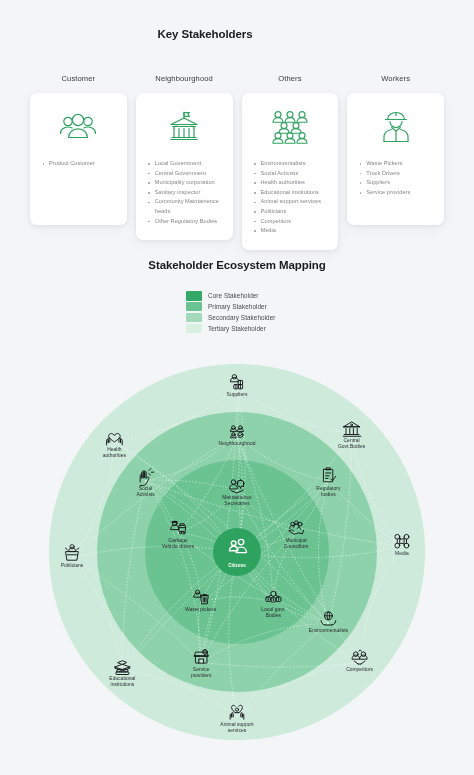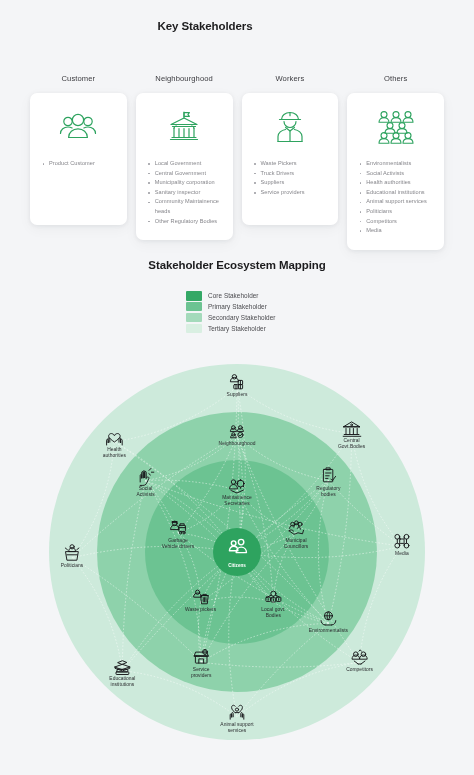--- a/index.html
+++ b/index.html
@@ -18,21 +18,21 @@
   }
 
   
   .section-title {
     text-align: center;
     font-size: 11.5px;
     font-weight: bold;
     color: #1c1c1e;
     letter-spacing: -0.1px;
   }
-  #kc-title { position: absolute; top: 20px; left: 0; width: 410px; }
+  #kc-title { position: absolute; top: 28px; left: 0; width: 410px; }
 
   #cards-row {
     position: absolute;
     top: 74px;
     left: 30px;
     width: 414px;
     display: flex;
     gap: 9px;
     align-items: flex-start;
   }
@@ -178,47 +178,20 @@
             </g>
           </svg>
         </div>
         <ul class="card-list">
           <li>Local Government</li>
           <li>Central Government</li>
           <li>Municipality corporation</li>
           <li>Sanitary inspector</li>
           <li>Community Maintainence heads</li>
           <li>Other Regulatory Bodies</li>
-        </ul>
-      </div>
-    </div>
-
-    <div class="card-col">
-      <div class="card-cat">Workers</div>
-      <div class="card">
-        <div class="card-icon">
-          <svg width="34" height="34" viewBox="0 0 34 34">
-            <g fill="none" stroke="#2ea35f" stroke-width="1.2" stroke-linecap="round" stroke-linejoin="round">
-              <path d="M8.5 9.5C8.5 5.4 12.3 2.5 17 2.5s8.5 2.9 8.5 7z"></path>
-              <path d="M6.5 9.5h21"></path>
-              <path d="M17 2.5v3.2"></path>
-              <path d="M11 11.5c0 3.3 2.7 6 6 6s6-2.7 6-6"></path>
-              <path d="M12.6 17.5 17 21l4.4-3.5"></path>
-              <path d="M5 31.5v-5c0-3.6 3.4-6.4 7.6-7"></path>
-              <path d="M29 31.5v-5c0-3.6-3.4-6.4-7.6-7"></path>
-              <path d="M17 21v10.5"></path>
-              <path d="M5 31.5h24"></path>
-            </g>
-          </svg>
-        </div>
-        <ul class="card-list">
-          <li>Waste Pickers</li>
-          <li>Truck Drivers</li>
-          <li>Suppliers</li>
-          <li>Service providers</li>
         </ul>
       </div>
     </div>
 
     <div class="card-col">
       <div class="card-cat">Others</div>
       <div class="card">
         <div class="card-icon">
           <svg width="42" height="34" viewBox="0 0 42 34">
             <g fill="none" stroke="#2ea35f" stroke-width="1.1" stroke-linecap="round" stroke-linejoin="round">
@@ -243,20 +216,47 @@
         </div>
         <ul class="card-list">
           <li>Environmentalists</li>
           <li>Social Activists</li>
           <li>Health authorities</li>
           <li>Educational institutions</li>
           <li>Animal support services</li>
           <li>Politicians</li>
           <li>Competitors</li>
           <li>Media</li>
+        </ul>
+      </div>
+    </div>
+
+    <div class="card-col">
+      <div class="card-cat">Workers</div>
+      <div class="card">
+        <div class="card-icon">
+          <svg width="34" height="34" viewBox="0 0 34 34">
+            <g fill="none" stroke="#2ea35f" stroke-width="1.2" stroke-linecap="round" stroke-linejoin="round">
+              <path d="M8.5 9.5C8.5 5.4 12.3 2.5 17 2.5s8.5 2.9 8.5 7z"></path>
+              <path d="M6.5 9.5h21"></path>
+              <path d="M17 2.5v3.2"></path>
+              <path d="M11 11.5c0 3.3 2.7 6 6 6s6-2.7 6-6"></path>
+              <path d="M12.6 17.5 17 21l4.4-3.5"></path>
+              <path d="M5 31.5v-5c0-3.6 3.4-6.4 7.6-7"></path>
+              <path d="M29 31.5v-5c0-3.6-3.4-6.4-7.6-7"></path>
+              <path d="M17 21v10.5"></path>
+              <path d="M5 31.5h24"></path>
+            </g>
+          </svg>
+        </div>
+        <ul class="card-list">
+          <li>Waste Pickers</li>
+          <li>Truck Drivers</li>
+          <li>Suppliers</li>
+          <li>Service providers</li>
         </ul>
       </div>
     </div>
 
   </div>
 
   <div id="eco-title" class="section-title">Stakeholder Ecosystem Mapping</div>
 
   <div id="legend">
     <div class="legend-row">

